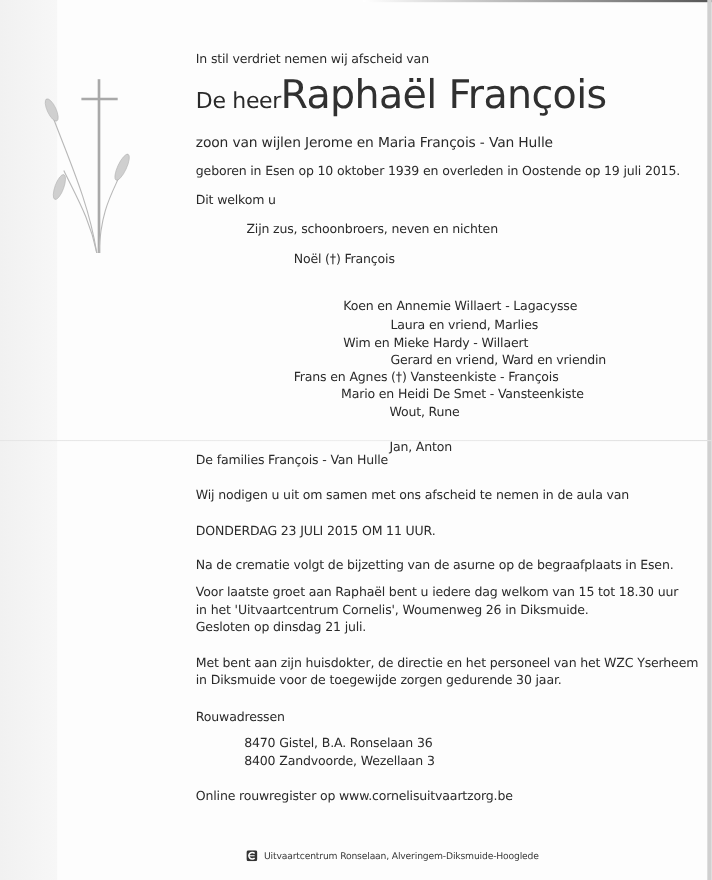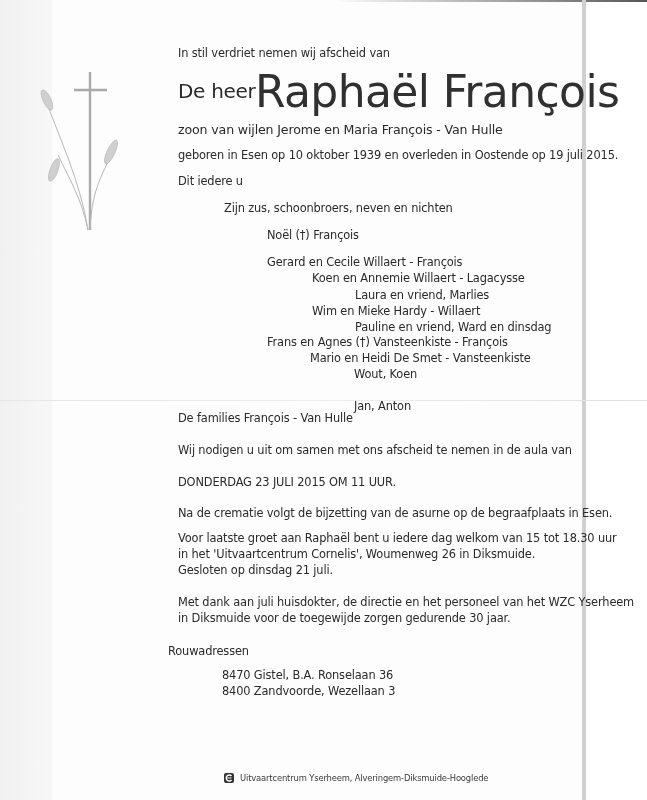--- a/index.html
+++ b/index.html
@@ -3,28 +3,28 @@
 <meta charset="utf-8">
 <style>
   html, body { margin: 0; padding: 0; }
   body {
     width: 647px; height: 800px; overflow: hidden;
     background: #ffffff;
     font-family: "DejaVu Sans", sans-serif;
     color: #2a2a2a;
     position: relative;
   }
-  .page { position: absolute; left: 0; top: 0; width: 586px; height: 800px; background: #fdfdfd; }
+  .page { position: absolute; left: 0; top: 0; width: 647px; height: 800px; background: #fdfdfd; }
   .left-band { position: absolute; left: 0; top: 0; width: 52px; height: 800px; background: linear-gradient(to right, #f1f1f1, #f7f7f7); }
   .right-edge { position: absolute; right: 0; top: 0; width: 4px; height: 800px; background: #d0d0d0; }
   .top-edge { position: absolute; left: 330px; top: 0; width: 317px; height: 2px; background: linear-gradient(to right, #ffffff, #8a8a8a 70%, #555); }
   .fold-line { position: absolute; left: 0; top: 400px; width: 647px; height: 1px; background: linear-gradient(to right, #e6e6e6, #eeeeee 50%, #e0e0e0); }
   .t { position: absolute; white-space: nowrap; font-size: 11.4px; letter-spacing: -0.15px; }
   .big-label { font-size: 20px; letter-spacing: -0.3px; }
-  .big-name { font-size: 44px; letter-spacing: -0.6px; color: #303030; font-weight: normal; text-align: center; }
+  .big-name { font-size: 36px; letter-spacing: -0.6px; color: #303030; font-weight: normal; text-align: center; }
   .footer-text { font-size: 8.4px; color: #3a3a3a; }
   .emblem { position: absolute; }
 </style>
 </head>
 <body>
 
 <div class="page">
   <div class="left-band"></div>
   <div class="top-edge"></div>
   <div class="right-edge"></div>
@@ -43,52 +43,52 @@
       <ellipse cx="81" cy="92" rx="4" ry="13" transform="rotate(25 81 92)"></ellipse>
       <ellipse cx="24" cy="110" rx="4" ry="12" transform="rotate(20 24 110)"></ellipse>
     </g>
   </svg>
 
   <div class="t" style="left:178px;top:46px">In stil verdriet nemen wij afscheid van</div>
   <div class="t big-label" style="left:178px;top:79px">De heer</div>
   <div class="t big-name" style="left:255px;top:66px">Raphaël François</div>
   <div class="t" style="left:178px;top:122px;font-size:12.6px">zoon van wijlen Jerome en Maria François - Van Hulle</div>
   <div class="t" style="left:178px;top:148px">geboren in Esen op 10 oktober 1939 en overleden in Oostende op 19 juli 2015.</div>
-  <div class="t" style="left:178px;top:174px">Dit iedere u</div>
+  <div class="t" style="left:178px;top:174px">Dit welkom u</div>
 
   <div class="t" style="left:224px;top:201px">Zijn zus, schoonbroers, neven en nichten</div>
   <div class="t" style="left:267px;top:228px">Noël (†) François</div>
-  <div class="t" style="left:267px;top:255px">Gerard en Cecile Willaert - François</div>
   <div class="t" style="left:312px;top:271px">Koen en Annemie Willaert - Lagacysse</div>
   <div class="t" style="left:355px;top:288px">Laura en vriend, Marlies</div>
   <div class="t" style="left:312px;top:304px">Wim en Mieke Hardy - Willaert</div>
-  <div class="t" style="left:355px;top:320px">Pauline en vriend, Ward en dinsdag</div>
+  <div class="t" style="left:355px;top:320px">Gerard en vriend, Ward en vriendin</div>
   <div class="t" style="left:267px;top:335px">Frans en Agnes (†) Vansteenkiste - François</div>
   <div class="t" style="left:310px;top:351px">Mario en Heidi De Smet - Vansteenkiste</div>
-  <div class="t" style="left:354px;top:367px">Wout, Koen</div>
+  <div class="t" style="left:354px;top:367px">Wout, Rune</div>
   <div class="t" style="left:354px;top:399px">Jan, Anton</div>
 
   <div class="t" style="left:178px;top:443px">Wij nodigen u uit om samen met ons afscheid te nemen in de aula van</div>
 
   <div class="t" style="left:178px;top:411px">De families François - Van Hulle</div>
   <div class="t" style="left:178px;top:475px">DONDERDAG 23 JULI 2015 OM 11 UUR.</div>
 
   <div class="t" style="left:178px;top:506px">Na de crematie volgt de bijzetting van de asurne op de begraafplaats in Esen.</div>
 
   <div class="t" style="left:178px;top:531px">Voor laatste groet aan Raphaël bent u iedere dag welkom van 15 tot 18.30 uur</div>
   <div class="t" style="left:178px;top:547px">in het 'Uitvaartcentrum Cornelis', Woumenweg 26 in Diksmuide.</div>
   <div class="t" style="left:178px;top:563px">Gesloten op dinsdag 21 juli.</div>
 
-  <div class="t" style="left:178px;top:595px">Met dank aan juli huisdokter, de directie en het personeel van het WZC Yserheem</div>
+  <div class="t" style="left:178px;top:595px">Met bent aan zijn huisdokter, de directie en het personeel van het WZC Yserheem</div>
   <div class="t" style="left:178px;top:611px">in Diksmuide voor de toegewijde zorgen gedurende 30 jaar.</div>
 
-  <div class="t" style="left:168px;top:644px">Rouwadressen</div>
+  <div class="t" style="left:178px;top:644px">Rouwadressen</div>
   <div class="t" style="left:222px;top:668px">8470 Gistel, B.A. Ronselaan 36</div>
   <div class="t" style="left:222px;top:684px">8400 Zandvoorde, Wezellaan 3</div>
 
+  <div class="t" style="left:178px;top:716px">Online rouwregister op www.cornelisuitvaartzorg.be</div>
 
   <svg class="emblem" style="left:224px;top:773px" width="10" height="10" viewBox="0 0 10 10">
     <rect x="0" y="0" width="10" height="10" rx="2" fill="#333"></rect>
     <path d="M7.5 3 A3 3 0 1 0 7.5 7" stroke="#fff" stroke-width="1.4" fill="none"></path>
     <line x1="2" y1="5" x2="7.5" y2="5" stroke="#fff" stroke-width="1"></line>
   </svg>
-  <div class="t footer-text" style="left:240px;top:773px">Uitvaartcentrum Yserheem, Alveringem-Diksmuide-Hooglede</div>
+  <div class="t footer-text" style="left:240px;top:773px">Uitvaartcentrum Ronselaan, Alveringem-Diksmuide-Hooglede</div>
 </div>
 
 </body></html>

